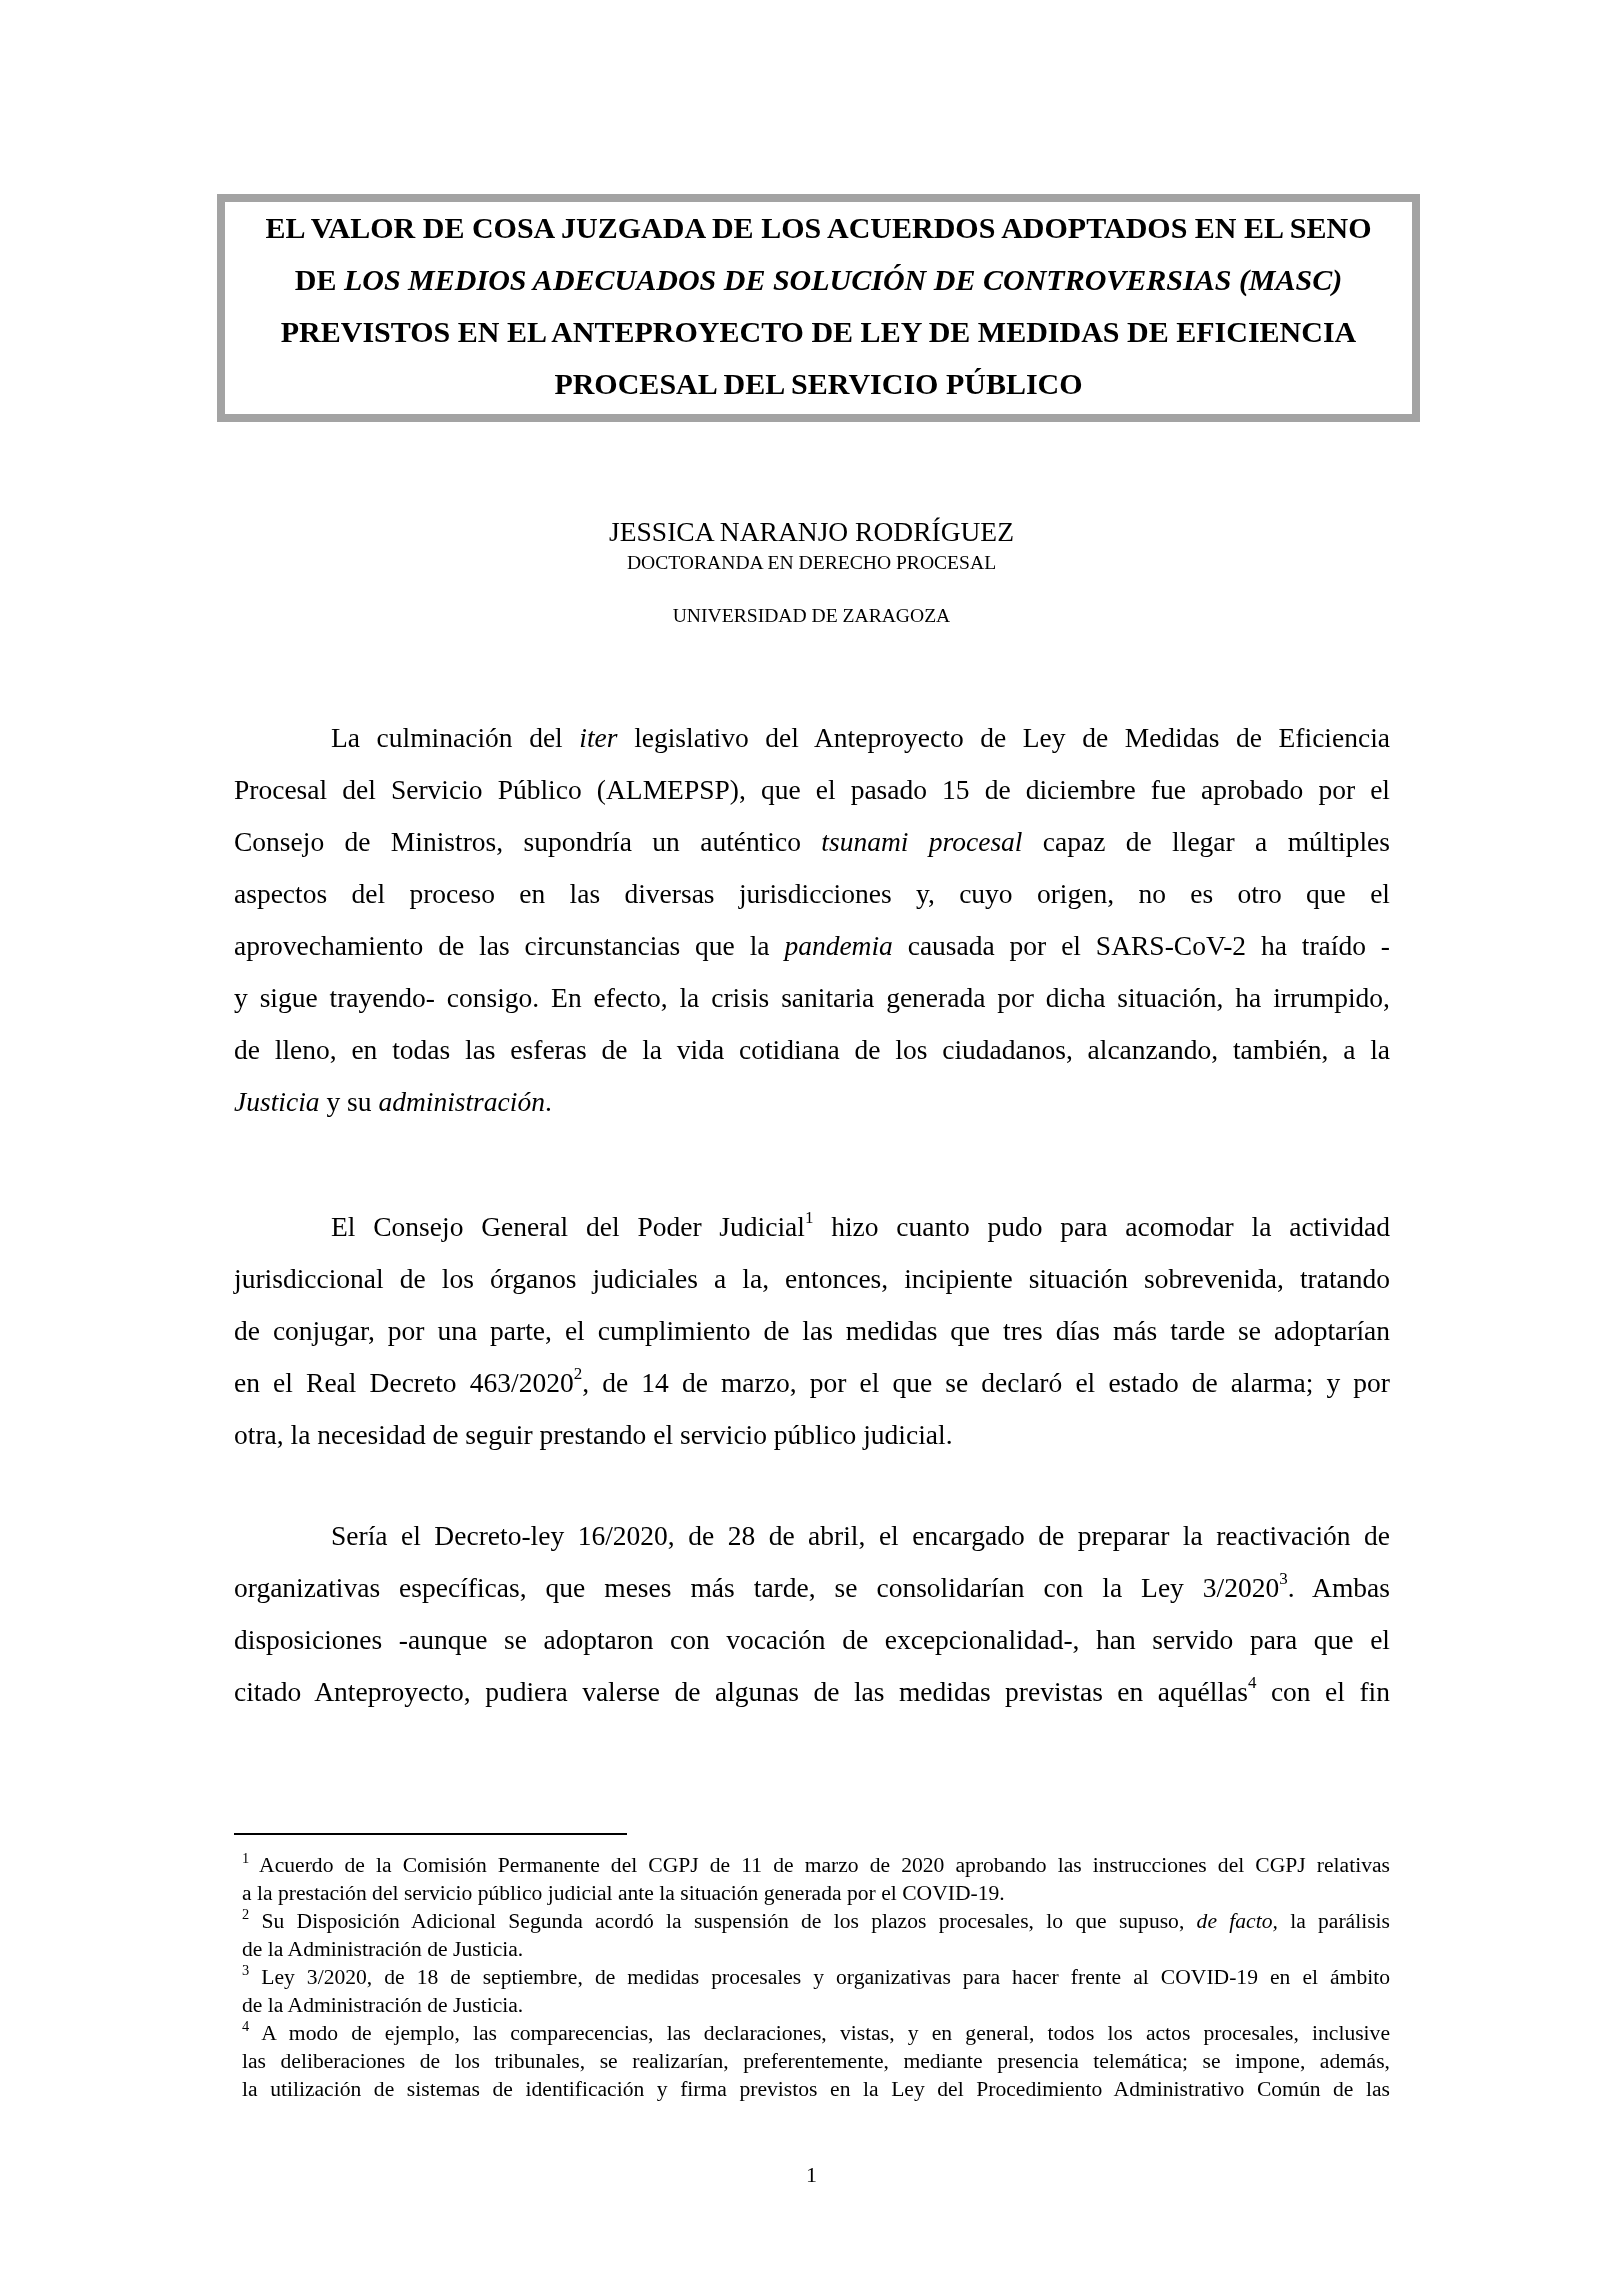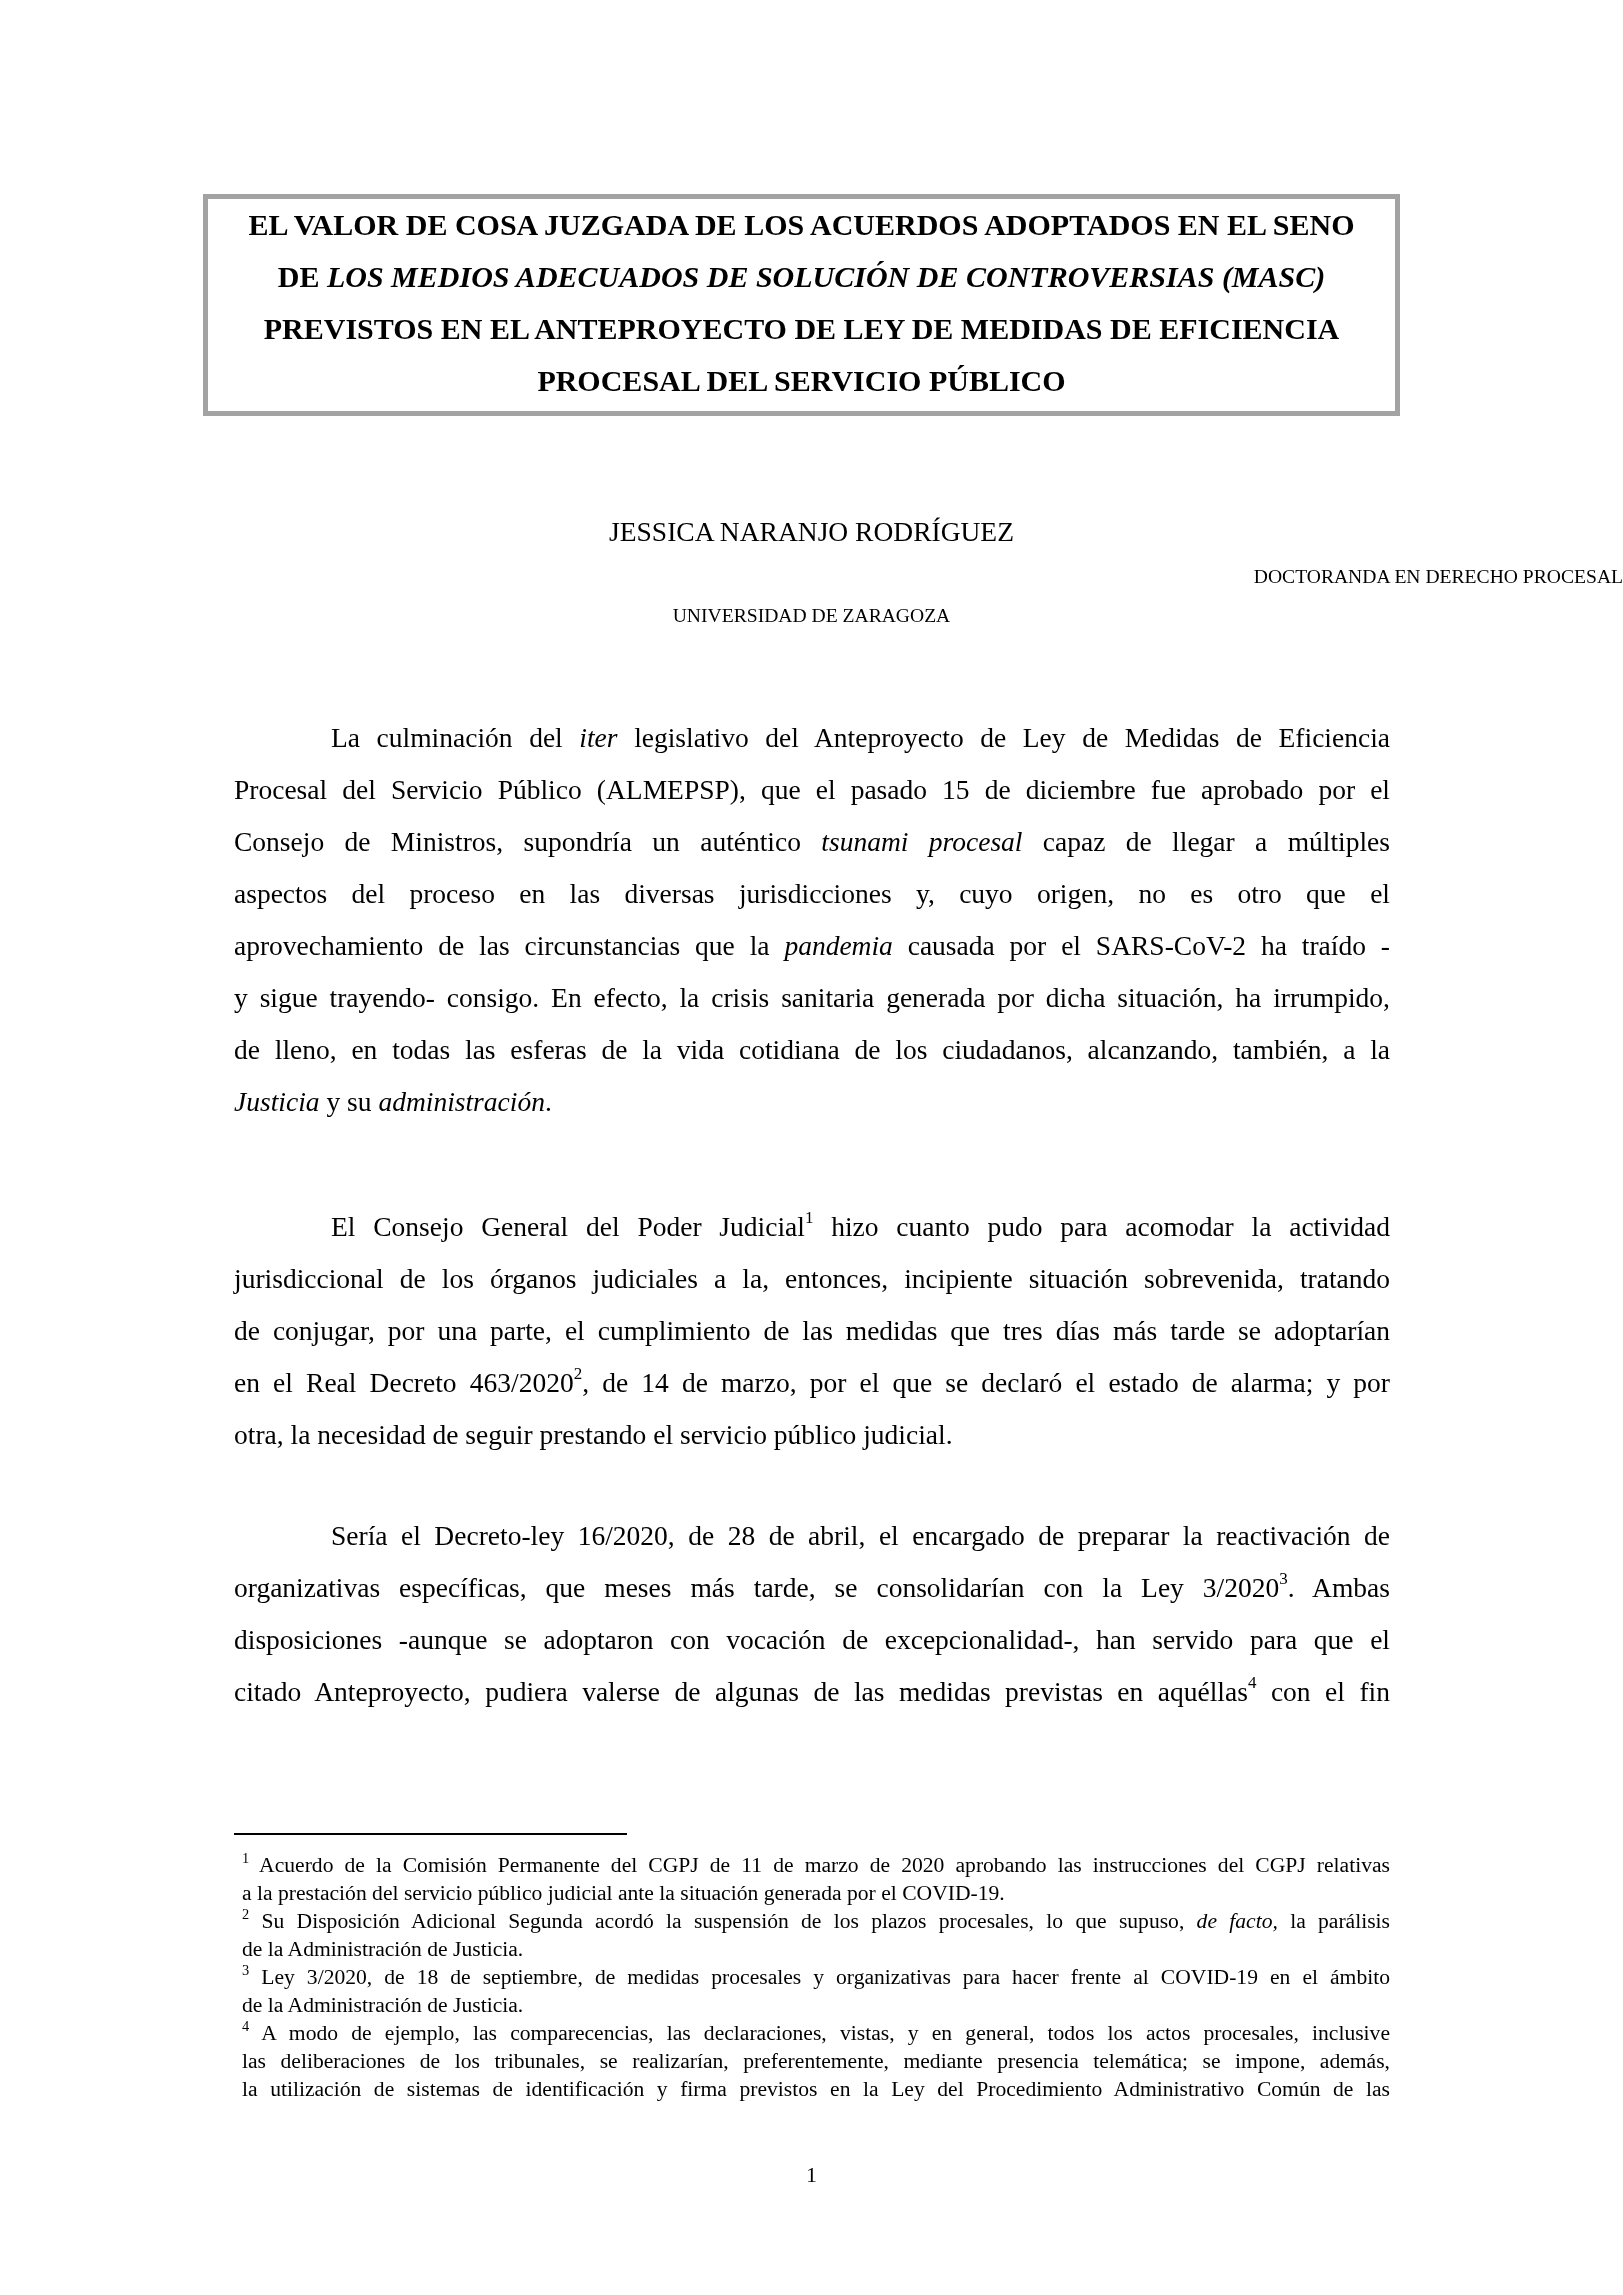--- a/index.html
+++ b/index.html
@@ -1,25 +1,25 @@
 <!DOCTYPE html>
 <html style="font-size:10.5px"><head>
 <meta charset="utf-8">
 <style>
   html, body { margin: 0; padding: 0; background: #ffffff; }
   body { width: 1623px; height: 2295px; position: relative; overflow: hidden;
          font-family: "Liberation Serif", "DejaVu Serif", serif; color: #000; }
-  .title-box { position: absolute; left: 203px; top: 194px; width: 1187px; height: 212px;
-               border: 5px solid #a3a3a3; box-sizing: content-box; }
+  .title-box { position: absolute; left: 217px; top: 194px; width: 1187px; height: 212px;
+               border: 8px solid #a3a3a3; box-sizing: content-box; }
   .title-lines { position: absolute; left: 0; right: 0; top: 0; text-align: center;
                  font-weight: bold; font-size: 30px; line-height: 52px; }
   .title-lines div { height: 52px; white-space: nowrap; }
   .author { position: absolute; left: 0; width: 1623px; text-align: center; white-space: nowrap; }
   .author-name { top: 513px; font-size: 27.5px; line-height: 37px; }
-  .author-role { top: 564px; font-size: 19.6px; line-height: 26px; text-align: right; }
+  .author-role { top: 550px; font-size: 19.6px; line-height: 26px; }
   .author-univ { top: 603px; font-size: 19.6px; line-height: 26px; }
   .body-text { position: absolute; left: 234px; width: 1156px; font-size: 27.5px; line-height: 52px;
                text-align: justify; }
   .line { display: block; text-align: justify; text-align-last: justify; white-space: nowrap; height: 52px; }
   .line.last { text-align-last: left; }
   .line.first { text-indent: 97px; }
   sup { font-size: 17px; line-height: 0; position: relative; top: -2.6px; vertical-align: super; }
   .sep { position: absolute; left: 234px; top: 1833px; width: 393px; height: 2px; background: #000; }
   .footnotes { position: absolute; left: 234px; top: 1851px; width: 1156px; font-size: 21.6px; line-height: 28px; }
   .fn-line { display: block; white-space: nowrap; text-align: justify; text-align-last: justify; height: 28px; margin-left: 8px; }

